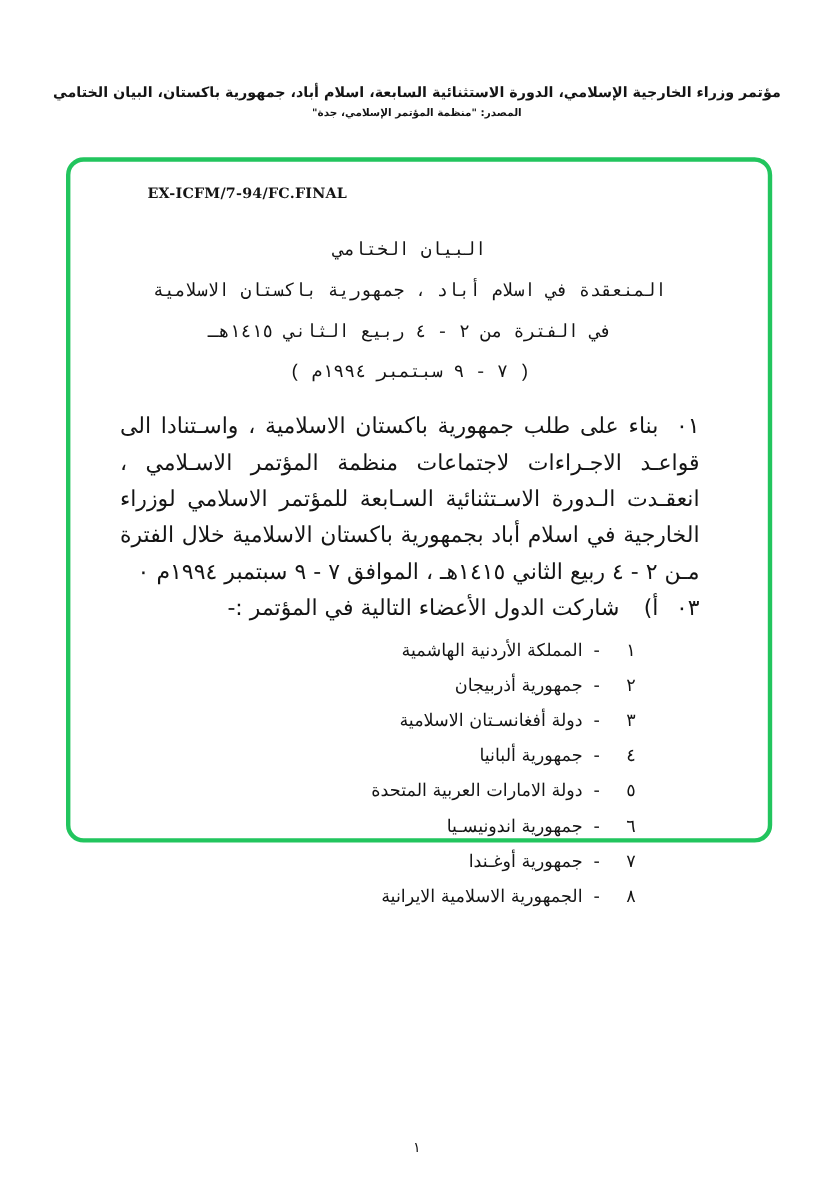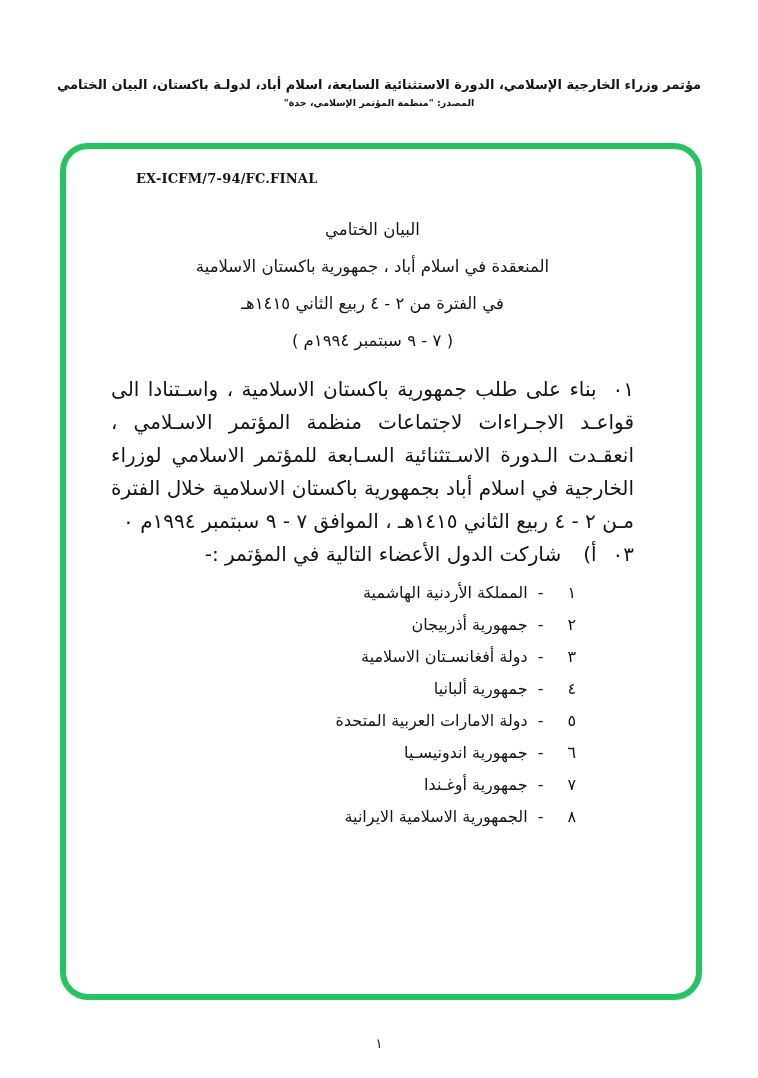--- a/index.html
+++ b/index.html
@@ -8,50 +8,50 @@
     background:#ffffff;color:#141414;
     font-family:"DejaVu Sans",sans-serif;
     position:relative;overflow:hidden;
   }
   .page-header{position:absolute;top:76px;left:0;width:758px;text-align:center;direction:rtl;}
   .page-header .h-title{font-size:13px;font-weight:bold;line-height:17px;}
   .page-header .h-source{font-size:9.5px;font-weight:bold;line-height:13px;margin-top:3px;}
 
   .doc-box{
     position:absolute;left:60px;top:143px;
-    width:642px;height:857px;box-sizing:border-box;
-    border:6px solid #22c55e;border-radius:28px;
+    width:642px;height:623px;box-sizing:border-box;
+    border:4px solid #22c55e;border-radius:16px;
     padding:21px 62px 0 45px;
     background:#ffffff;
   }
   .doc-ref{
     direction:ltr;text-align:left;margin-left:25px;
     font-family:"DejaVu Serif",serif;font-weight:bold;
     font-size:13px;letter-spacing:0.2px;line-height:17px;
   }
   .titles{margin-top:24px;direction:rtl;text-align:center;font-size:16.5px;line-height:37px;}
-  .titles div{white-space:nowrap;}
+  .titles div{white-space:nowrap;font-family:Liberation Mono, monospace;}
 
   .paras{margin-top:14px;direction:rtl;font-size:20px;line-height:33px;}
   .para{margin:0;text-align:justify;}
   .para.oneline{text-align:right;}
   .pnum{margin-left:16px;}
   .sub{margin-left:22px;}
 
   .states{margin-top:6px;direction:rtl;font-size:16px;line-height:32px;padding-right:58px;}
   .state{white-space:nowrap;}
   .s-dash{margin:0 24px 0 10px;}
 
   .page-footer{position:absolute;top:1036px;left:0;width:758px;text-align:center;font-size:13px;direction:rtl;}
 </style>
 </head>
 <body>
 
 <header class="page-header">
-  <div class="h-title">مؤتمر وزراء الخارجية الإسلامي، الدورة الاستثنائية السابعة، اسلام أباد، لدولـة باكستان، البيان الختامي</div>
+  <div class="h-title">مؤتمر وزراء الخارجية الإسلامي، الدورة الاستثنائية السابعة، اسلام أباد، جمهورية باكستان، البيان الختامي</div>
   <div class="h-source">المصدر: "منظمة المؤتمر الإسلامي، جدة"</div>
 </header>
 
 <section class="doc-box">
   <div class="doc-ref">EX-ICFM/7-94/FC.FINAL</div>
 
   <div class="titles">
     <div>البيان الختامي</div>
     <div>المنعقدة في اسلام أباد ، جمهورية باكستان الاسلامية</div>
     <div>في الفترة من ٢ - ٤ ربيع الثاني ١٤١٥هـ</div>

